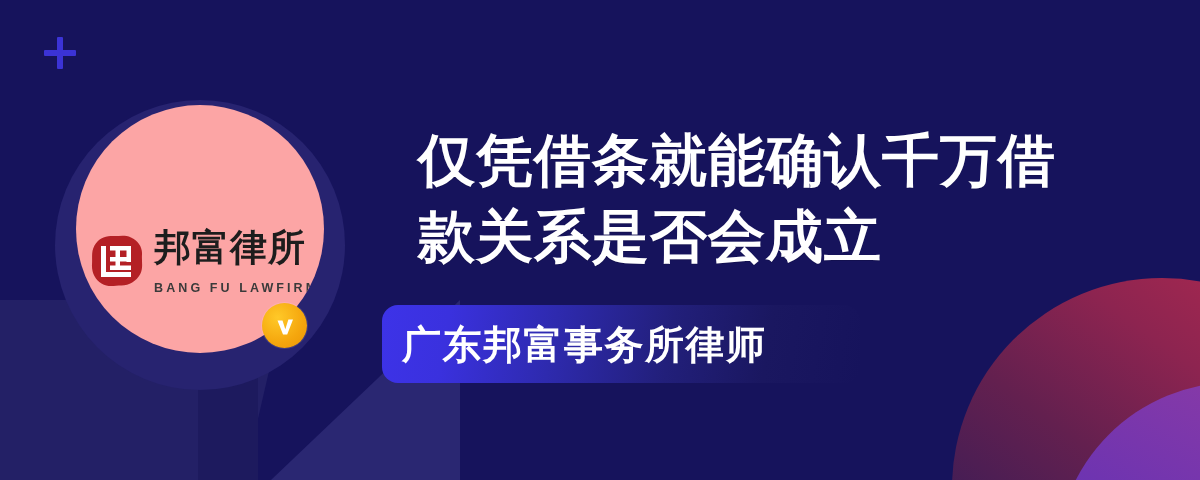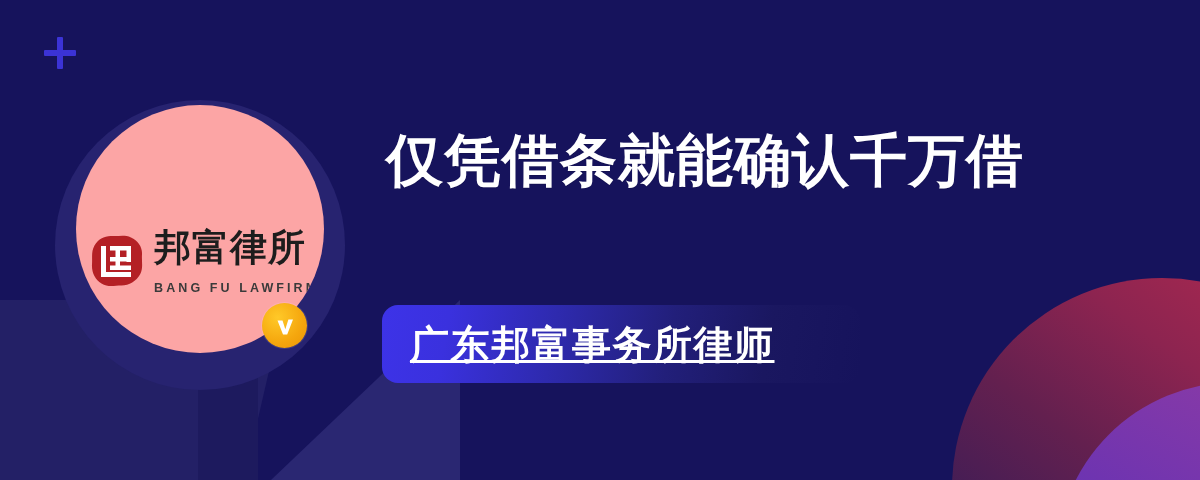--- a/index.html
+++ b/index.html
@@ -190,43 +190,42 @@
     top: 122px;
     width: 700px;
     color: #ffffff;
     font-size: 57px;
     line-height: 76px;
     font-weight: 700;
     letter-spacing: 1px;
     font-family: "DejaVu Sans", "Liberation Sans", sans-serif;
     text-shadow: 0 1px 0 rgba(0,0,0,0.12);
   }
-  .headline .line { display: block; white-space: nowrap; }
+  .headline .line { display: block; white-space: nowrap; margin-left: 32px; }
 
   .subtitle-pill {
     position: absolute;
     left: 382px;
     top: 305px;
     width: 478px;
     height: 78px;
     border-radius: 16px;
     background: linear-gradient(100deg, #3d33e8 0%, #3a31de 14%, #2e2aae 36%, #221f7a 60%, #1a1760 80%, #16135C 100%);
     display: flex;
     align-items: center;
   }
   .subtitle-text {
-    margin-left: 28px;
+    margin-left: 20px;
     color: #ffffff;
     font-size: 39px;
     font-weight: 700;
     letter-spacing: 1.5px;
     line-height: 1;
     font-family: "DejaVu Sans", "Liberation Sans", sans-serif;
     white-space: nowrap;
-    text-decoration: underline;
   }
 </style>
 </head>
 <body>
 
 <div id="banner">
 
   <div class="bg-layer">
     <div class="poly-d"></div>
     <div class="poly-a"></div>
@@ -270,19 +269,20 @@
   </div>
 
   <div class="verified-badge">
     <svg width="30" height="30" viewBox="0 0 30 30" aria-hidden="true">
       <path d="M7.5 9.5 L12.5 9.5 L15.3 18.2 L18.4 8.5 L23 8.5 L17.2 23.5 L13 23.5 Z" fill="#ffffff"></path>
     </svg>
   </div>
 
   <div class="headline">
     <span class="line">仅凭借条就能确认千万借</span>
+    <span class="line">款关系是否会成立</span>
   </div>
 
   <div class="subtitle-pill">
     <span class="subtitle-text">广东邦富事务所律师</span>
   </div>
 
 </div>
 
 </body></html>

